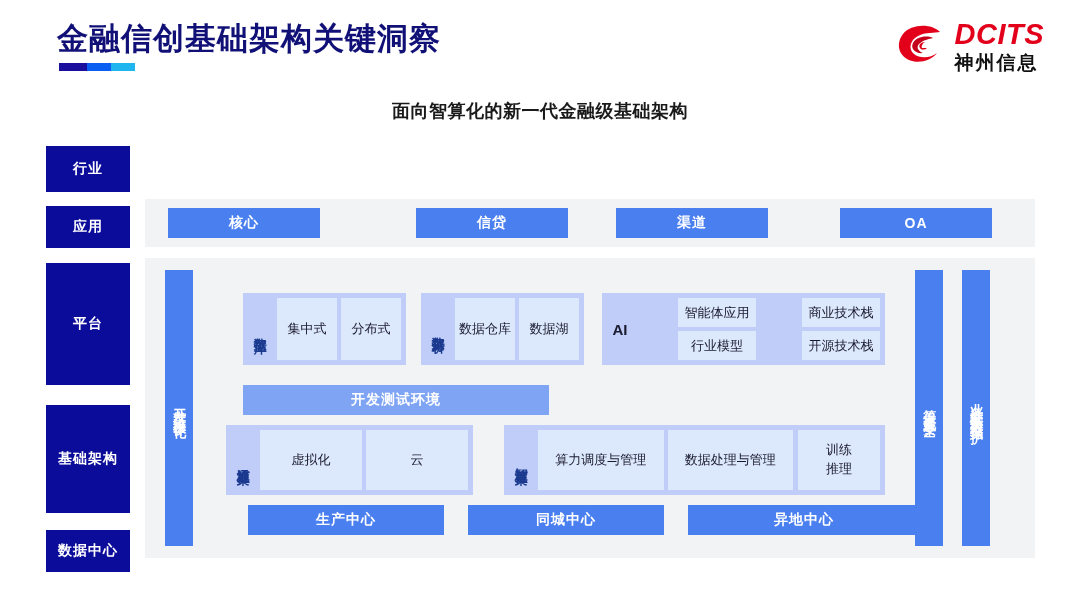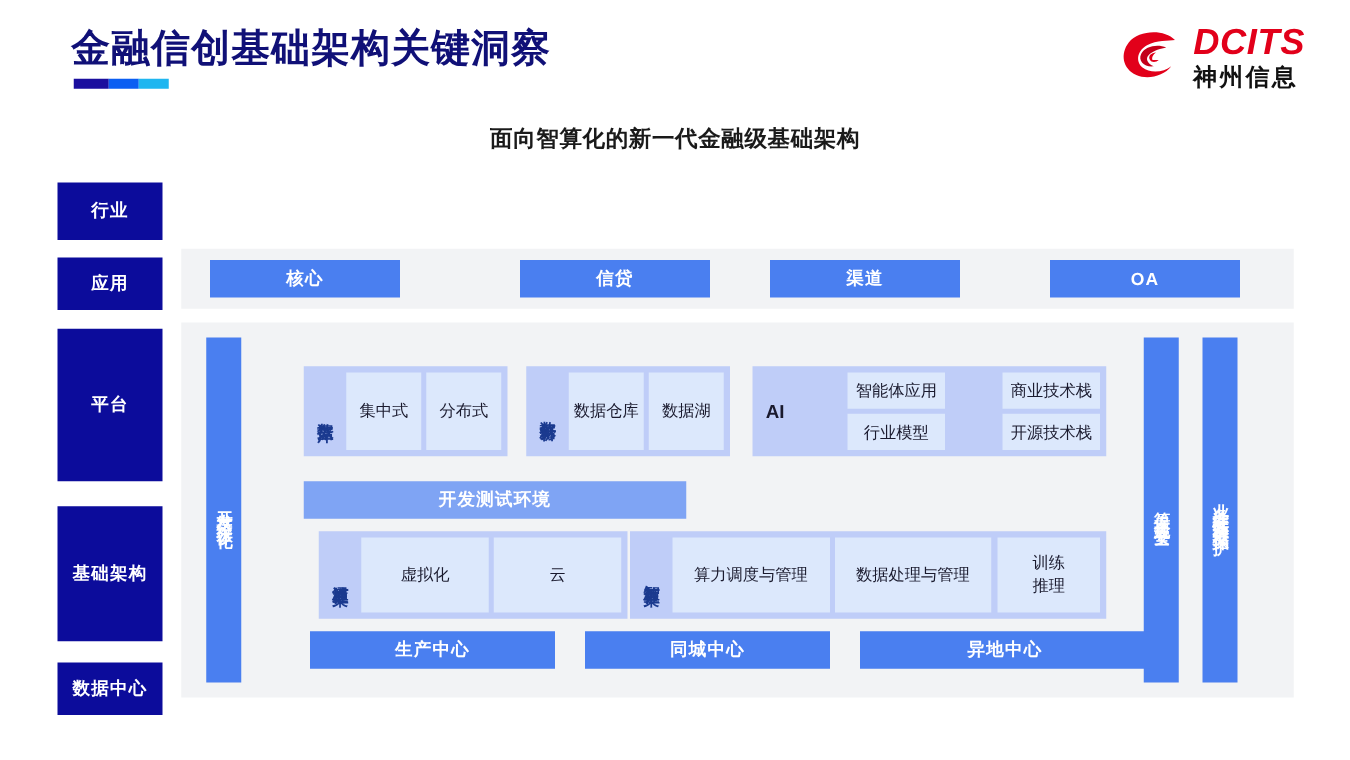--- a/index.html
+++ b/index.html
@@ -156,21 +156,21 @@
     background: #dce8fc; color: #1a1a2e;
     font-size: 13px;
     display: flex; align-items: center; justify-content: center;
     flex: 1; min-height: 26px;
   }
 
   
   #grp-db     { left: 243px; top: 293px; width: 163px; height: 72px; }
   #grp-da     { left: 421px; top: 293px; width: 163px; height: 72px; }
   #grp-ai     { left: 602px; top: 293px; width: 283px; height: 72px; }
-  #grp-tongsuan { left: 255px; top: 425px; width: 247px; height: 70px; }
+  #grp-tongsuan { left: 226px; top: 425px; width: 247px; height: 70px; }
   #grp-zhisuan  { left: 504px; top: 425px; width: 381px; height: 70px; }
 
   .ai-label {
     color: #1a1a2e; font-size: 15px; font-weight: bold;
     flex: 0 0 auto; width: 26px;
     display: flex; align-items: center; justify-content: center;
     align-self: stretch;
   }
   .train-cell {
     background: #dce8fc; color: #1a1a2e; font-size: 13px;

